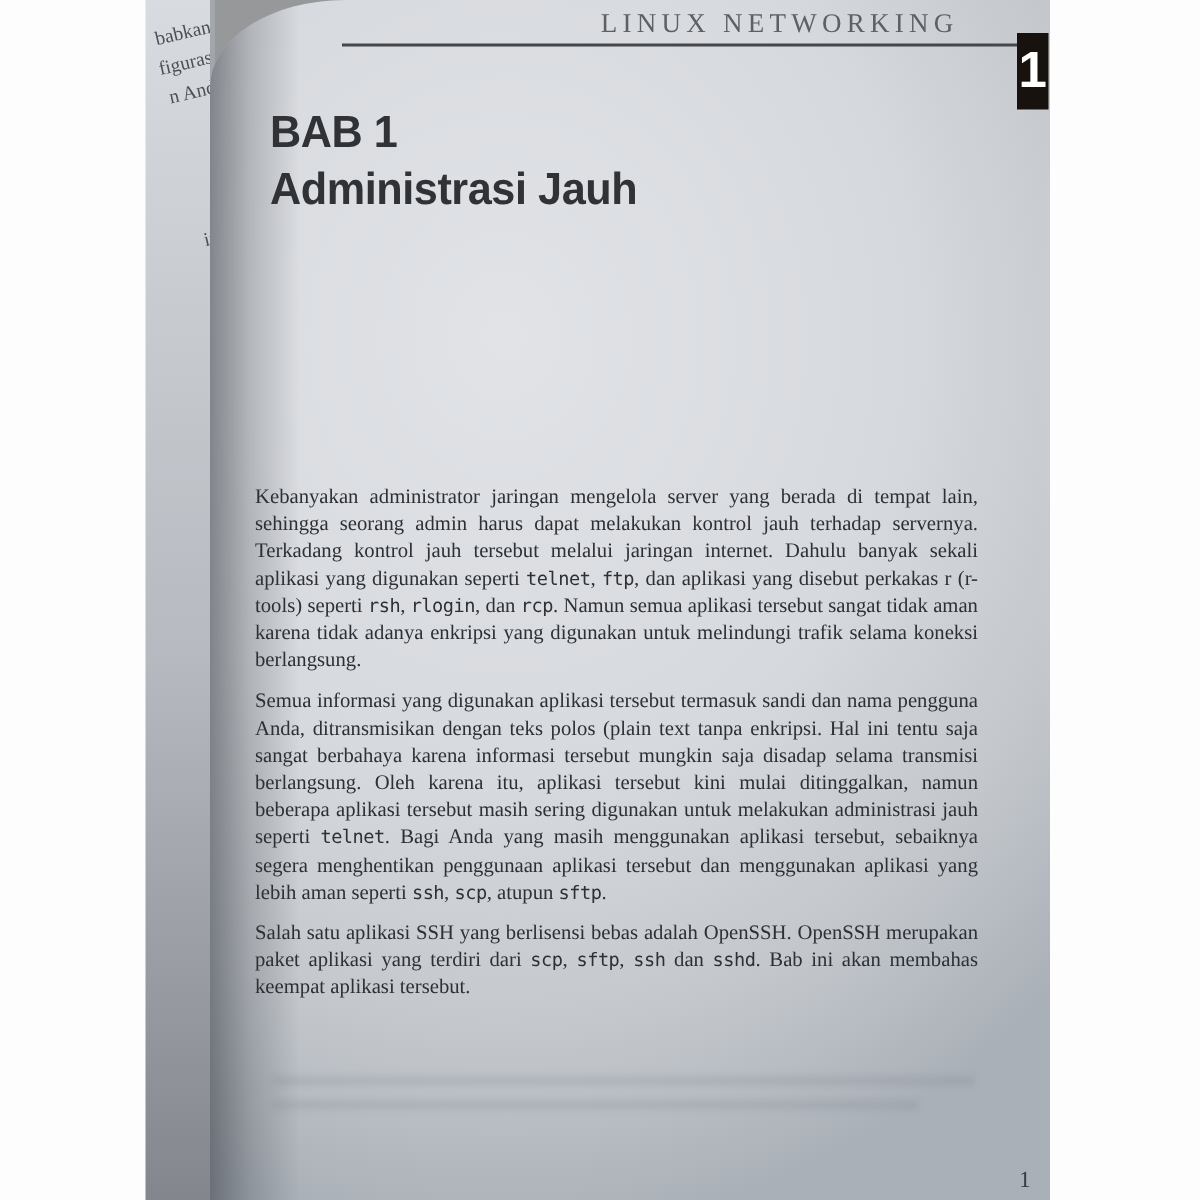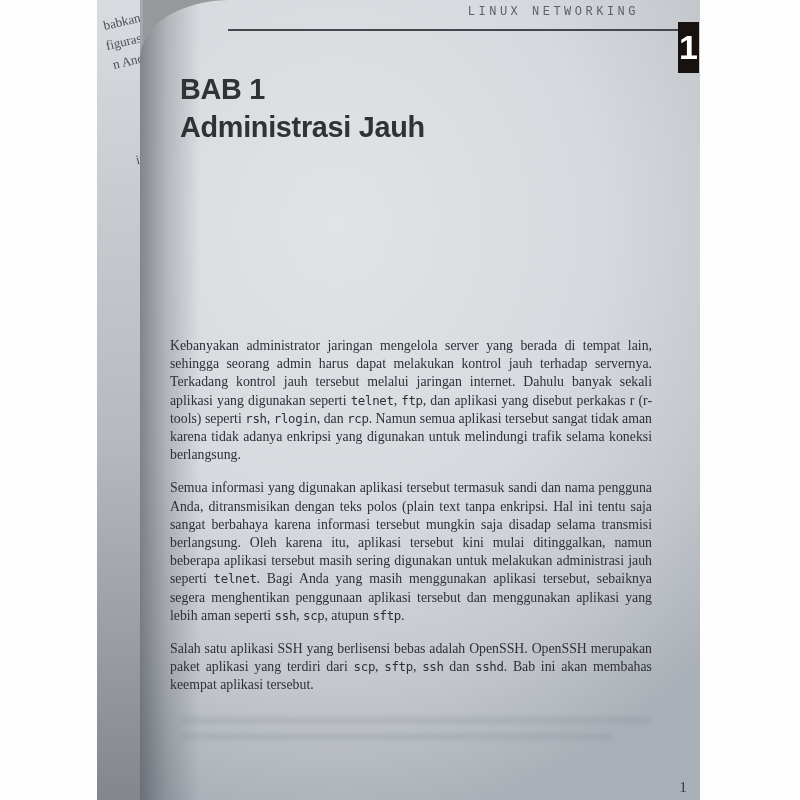--- a/index.html
+++ b/index.html
@@ -39,22 +39,22 @@
     border-top-left-radius:90px 58px;
     overflow:hidden;
   }
   .gutter{
     position:absolute;left:0;top:0;width:60px;height:100%;
     background:linear-gradient(90deg, rgba(44,49,57,0.50) 0%, rgba(44,49,57,0.22) 45%, rgba(44,49,57,0.0) 100%);
   }
 
   .running-header{
     position:absolute;top:5px;right:61px;
-    font-family:Liberation Mono, monospace;
-    font-size:12px;letter-spacing:3.5px;color:#5d6065;white-space:nowrap;
+    font-family:Liberation Serif, serif;
+    font-size:18px;letter-spacing:3.5px;color:#5d6065;white-space:nowrap;
   }
   .header-rule{
     position:absolute;top:29px;left:88px;right:2px;height:2px;background:#44474b;
   }
   .chapter-tab{
     position:absolute;top:22px;right:1px;width:21px;height:51px;
     background:#17120e;color:#ffffff;
     font-family:"Liberation Sans", sans-serif;font-weight:bold;font-size:34px;
     line-height:50px;text-align:center;overflow:hidden;
   }
@@ -62,21 +62,21 @@
     position:absolute;top:70px;left:40px;
     font-family:"Liberation Sans", sans-serif;font-weight:700;
     font-size:30px;line-height:38px;color:#303236;letter-spacing:-0.3px;
     transform:scaleX(0.96);transform-origin:left top;white-space:nowrap;
   }
 
   .body-text{
     position:absolute;top:322px;left:30px;width:482px;
     font-size:13.8px;line-height:18.2px;text-align:justify;color:#2d3036;
   }
-  .body-text p{margin:15px 0 9px 0;}
+  .body-text p{margin:0 0 9px 0;}
   .code{
     font-family:"DejaVu Sans Mono", monospace;
     font-size:12.4px;letter-spacing:-0.3px;
   }
 
   
   .ghost{position:absolute;left:42px;width:468px;height:7px;
     background:rgba(110,120,132,0.16);filter:blur(2px);}
   .ghost.g1{top:717px;}
   .ghost.g2{top:733px;width:430px;}

